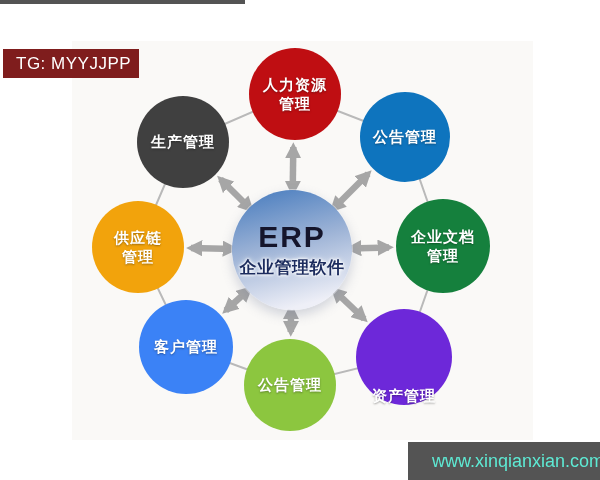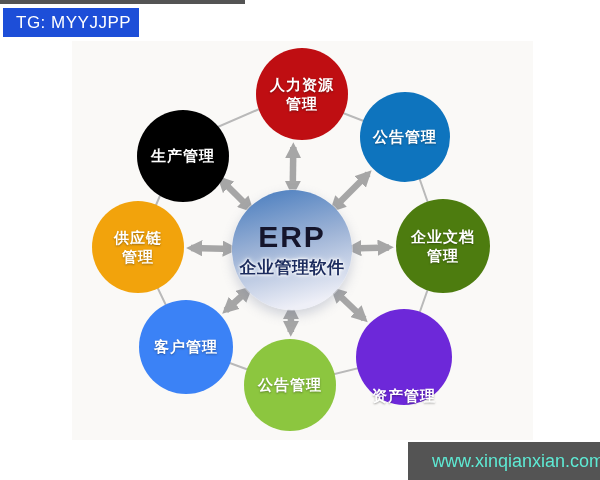--- a/index.html
+++ b/index.html
@@ -71,57 +71,57 @@
         <line x1="350.0" y1="248.5" x2="389.0" y2="247.4" stroke="#a6a6a6" stroke-width="6.5" marker-start="url(#arrow-head)" marker-end="url(#arrow-head)"></line>
         <line x1="333.9" y1="290.1" x2="364.2" y2="319.0" stroke="#a6a6a6" stroke-width="6.5" marker-start="url(#arrow-head)" marker-end="url(#arrow-head)"></line>
         <line x1="291.1" y1="308.0" x2="290.8" y2="332.0" stroke="#a6a6a6" stroke-width="6.5" marker-start="url(#arrow-head)" marker-end="url(#arrow-head)"></line>
         <line x1="249.2" y1="289.2" x2="225.8" y2="310.5" stroke="#a6a6a6" stroke-width="6.5" marker-start="url(#arrow-head)" marker-end="url(#arrow-head)"></line>
         <line x1="234.0" y1="248.9" x2="191.0" y2="248.0" stroke="#a6a6a6" stroke-width="6.5" marker-start="url(#arrow-head)" marker-end="url(#arrow-head)"></line>
         <line x1="250.8" y1="209.2" x2="220.6" y2="179.3" stroke="#a6a6a6" stroke-width="6.5" marker-start="url(#arrow-head)" marker-end="url(#arrow-head)"></line>
       </g>
   </svg>
 
   <div id="nodes-layer">
-      <div class="node" style="left: 256px; top: 48px; height: 92px; width: 92px; background: rgb(191, 14, 18);">
+      <div class="node" style="left: 249px; top: 48px; height: 92px; width: 92px; background: rgb(191, 14, 18);">
         <div class="node-label">人力资源
 管理</div>
       </div>
       <div class="node" style="left: 360px; top: 92px; height: 90px; width: 90px; background: rgb(14, 116, 190);">
         <div class="node-label">公告管理</div>
       </div>
-      <div class="node" style="left: 396px; top: 199px; height: 94px; width: 94px; background: #4d7c0f;">
+      <div class="node" style="left: 396px; top: 199px; height: 94px; width: 94px; background: #15803d;">
         <div class="node-label">企业文档
 管理</div>
       </div>
       <div class="node" style="left: 356px; top: 309px; height: 96px; width: 96px; background: #6d28d9; align-items: flex-end;">
         <div class="node-label">资产管理</div>
       </div>
       <div class="node" style="left: 244px; top: 339px; height: 92px; width: 92px; background: rgb(140, 198, 63);">
         <div class="node-label">公告管理</div>
       </div>
       <div class="node" style="left: 139px; top: 300px; height: 94px; width: 94px; background: #3b82f6;">
         <div class="node-label">客户管理</div>
       </div>
       <div class="node" style="left: 92px; top: 201px; height: 92px; width: 92px; background: rgb(242, 163, 12);">
         <div class="node-label">供应链
 管理</div>
       </div>
-      <div class="node" style="left: 137px; top: 110px; height: 92px; width: 92px; background: #000000;">
+      <div class="node" style="left: 137px; top: 96px; height: 92px; width: 92px; background: #404040;">
         <div class="node-label">生产管理</div>
       </div>
     </div>
 
   <div class="center-node" style="left: 232px; top: 190px; height: 120px; width: 120px; background: linear-gradient(165deg, rgb(78, 128, 192) 5%, rgb(157, 179, 214) 45%, rgb(238, 239, 247) 88%);">
     <div class="erp-title">ERP</div>
     <div class="erp-subtitle">企业管理软件</div>
   </div>
 
   <div class="top-strip" style="background: rgb(84, 84, 84);"></div>
 
-  <div class="tg-banner" style="background: #1d4ed8;">
+  <div class="tg-banner" style="background: #7f1d1d; margin-top: 41px;">
     <span>TG: MYYJJPP</span>
   </div>
 
   <div class="site-banner" style="background: rgb(84, 84, 84);">
     <span>www.xinqianxian.com</span>
   </div>
 
 </div>
 
 </body></html>

